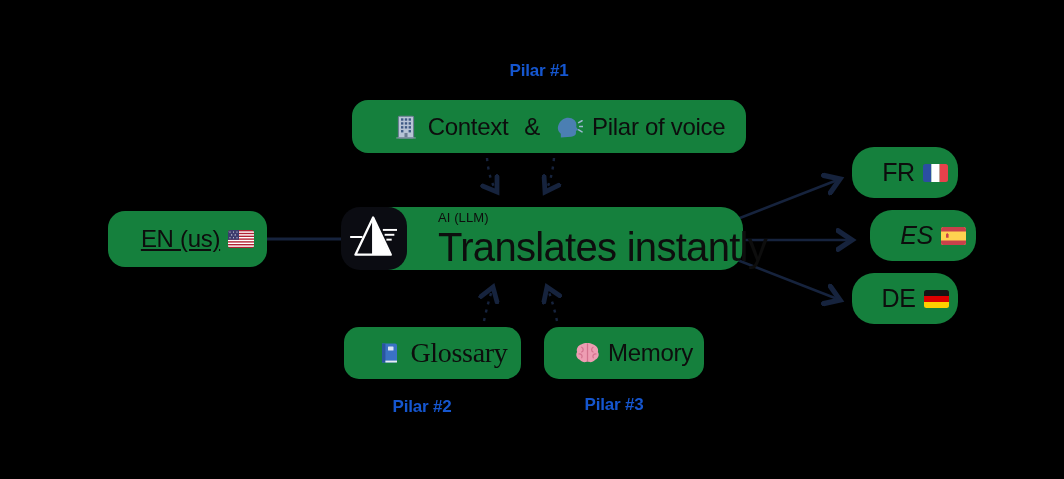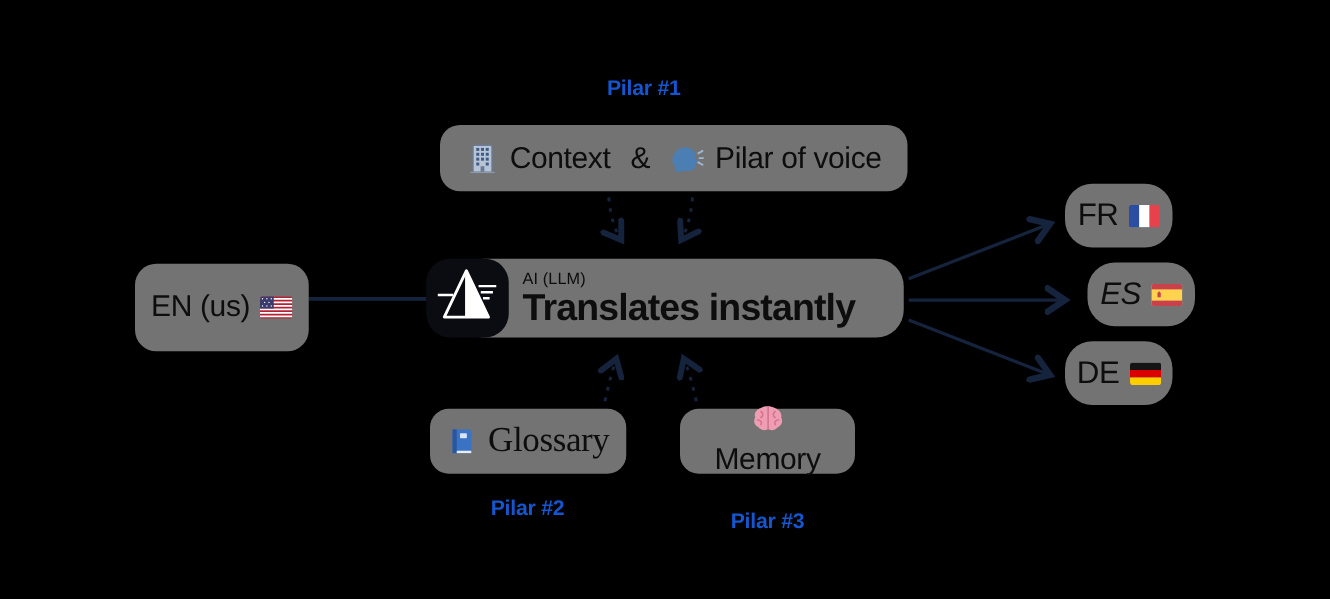--- a/index.html
+++ b/index.html
@@ -2,52 +2,52 @@
 <html><head>
 <meta charset="utf-8">
 <style>
   html,body{margin:0;padding:0;background:#000;}
   .canvas{
     position:relative;width:1064px;height:479px;background:#000000;overflow:hidden;
     font-family:"Liberation Sans", sans-serif;color:#0d0d0d;
   }
   .wires{position:absolute;left:0;top:0;width:1064px;height:479px;}
   .card{
-    position:absolute;background:#737373;display:flex;align-items:center;
-    border-radius:15px;color:#0d0d0d;white-space:nowrap;
+    position:absolute;background:#15803d;display:flex;align-items:center;
+    border-radius:15px;color:#0d0d0d;white-space:nowrap;padding-left:20px;
   }
   .card .icon{display:inline-flex;align-items:center;justify-content:center;line-height:0;}
   .pillar-tag{
     position:absolute;width:160px;text-align:center;color:#1556cf;
     font-size:17px;font-weight:700;letter-spacing:-0.2px;
   }
   
   .top-card{left:352px;top:100px;width:374px;height:53px;border-radius:16px;
     justify-content:center;font-size:24px;letter-spacing:-0.3px;gap:9px;}
   .top-card .amp{margin:0 7px;}
-  .tag-p1{left:435px;top:61px;}
-  
-  .source-card{left:108px;top:211px;width:139px;height:70px;border-radius:17px;
-    justify-content:center;font-size:24px;letter-spacing:-0.3px;gap:8px;}
+  .tag-p1{left:459px;top:61px;}
+  
+  .source-card{left:108px;top:211px;width:139px;height:56px;border-radius:17px;
+    justify-content:center;font-size:24px;letter-spacing:-0.3px;gap:8px;text-decoration:underline;}
   
   .engine-card{left:365px;top:207px;width:358px;height:63px;border-radius:22px;}
   .engine-text{display:flex;flex-direction:column;justify-content:center;gap:2px;padding-left:53px;}
   .engine-kicker{font-size:13px;letter-spacing:0.1px;}
-  .engine-title{font-size:30px;font-weight:700;letter-spacing:-0.7px;line-height:1.0;}
+  .engine-title{font-size:40px;font-weight:400;letter-spacing:-0.7px;line-height:1.0;}
   .engine-badge{
     position:absolute;left:341px;top:207px;width:66px;height:63px;border-radius:19px;
     background:#0b0c12;display:flex;align-items:center;justify-content:center;
   }
   
   .glossary-card{left:344px;top:327px;width:157px;height:52px;border-radius:15px;
     justify-content:center;font-size:28px;letter-spacing:-0.3px;gap:9px;font-family:Liberation Serif, serif;}
   .memory-card{left:544px;top:327px;width:140px;height:52px;border-radius:15px;
-    justify-content:center;font-size:24px;letter-spacing:-0.3px;gap:8px;flex-direction:column;}
+    justify-content:center;font-size:24px;letter-spacing:-0.3px;gap:8px;}
   .tag-p2{left:342px;top:397px;}
-  .tag-p3{left:534px;top:407px;}
+  .tag-p3{left:534px;top:395px;}
   
   .target-card{width:86px;height:51px;border-radius:22px;justify-content:center;
     font-size:25px;letter-spacing:-0.3px;gap:8px;}
   .t-fr{left:852px;top:147px;}
   .t-es{left:870px;top:210px;font-style:italic;}
   .t-de{left:852px;top:273px;text-align:right;}
   .flag{border-radius:2.5px;overflow:hidden;}
 </style>
 </head>
 <body>

